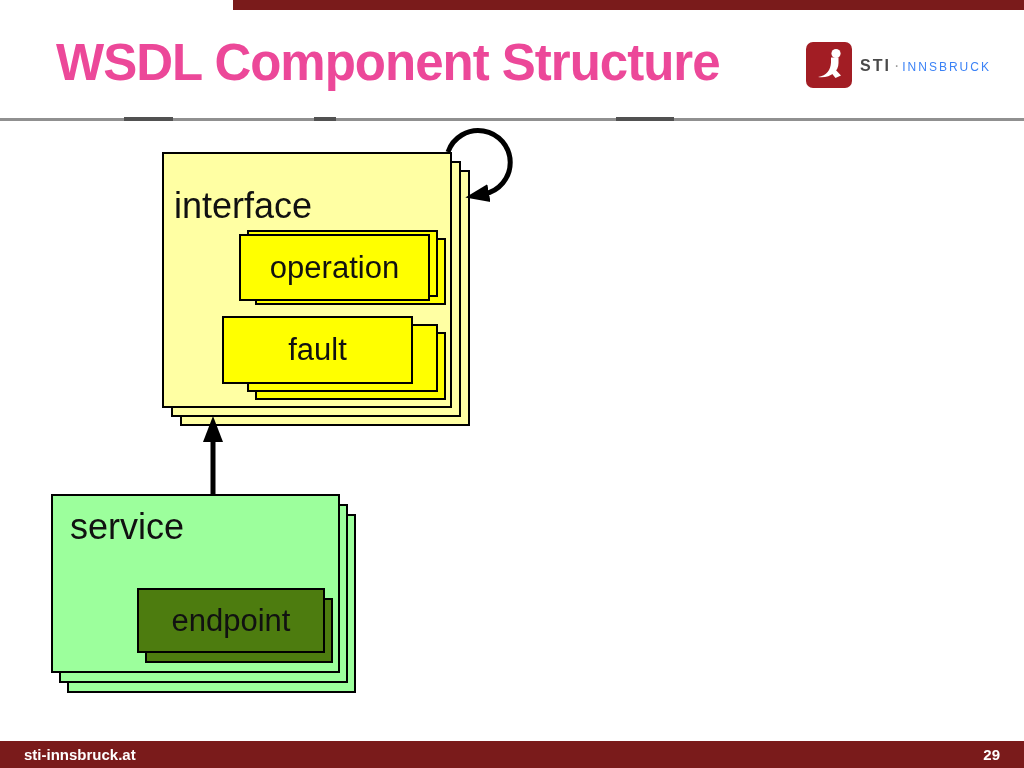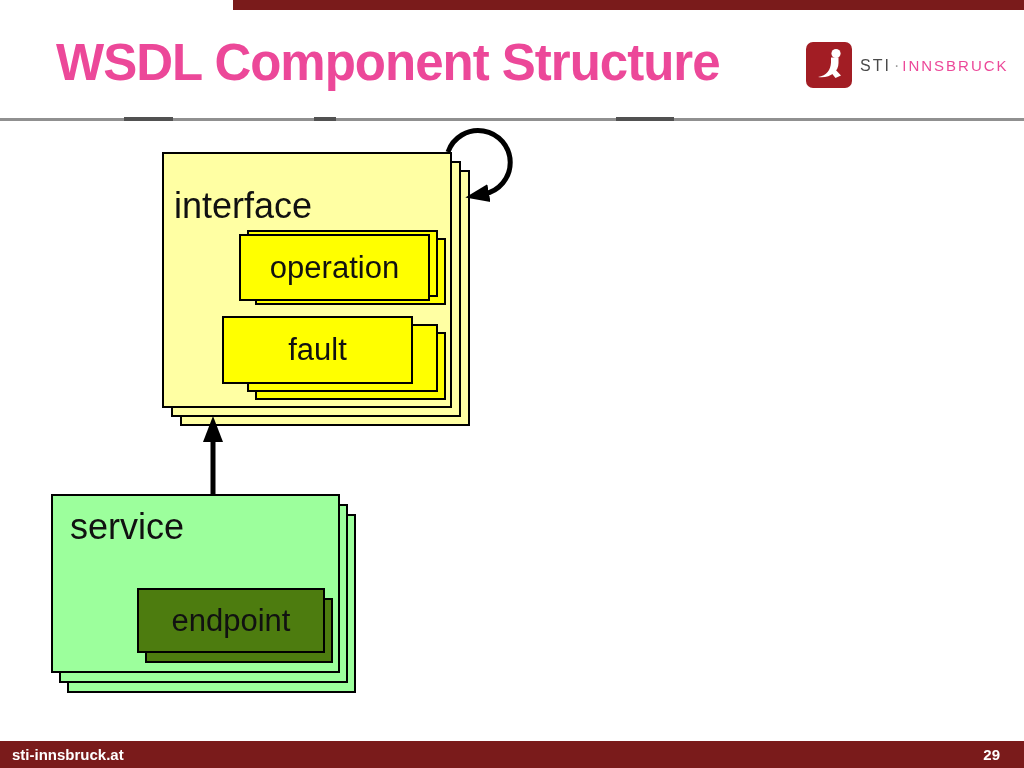--- a/index.html
+++ b/index.html
@@ -24,23 +24,23 @@
   }
   .logo { position: absolute; left: 806px; top: 42px; width: 214px; height: 46px; }
   .logo-mark {
     position: absolute; left: 0; top: 0; width: 46px; height: 46px;
     background: #a21d24; border-radius: 7px;
   }
   .logo-text {
     position: absolute; left: 54px; top: 15px; white-space: nowrap;
     font-size: 16px;
   }
-  .logo-org { font-weight: normal; color: #4a4a4a; letter-spacing: 2px; margin-top: 32px; }
+  .logo-org { font-weight: bold; color: #4a4a4a; letter-spacing: 2px; margin-top: 32px; }
   .logo-sep { color: #9a9a9a; padding: 0 3px; }
-  .logo-loc { color: #ec4899; letter-spacing: 2px; font-size: 15px; }
+  .logo-loc { color: #3b82f6; letter-spacing: 2px; font-size: 12px; }
 
   .divider {
     position: absolute; left: 0; top: 118px; width: 1024px; height: 3px;
     background: #909090;
   }
   .divider-dark { position: absolute; top: 117px; height: 4px; background: #515151; }
   .dd1 { left: 124px; width: 49px; }
   .dd2 { left: 314px; width: 22px; }
   .dd3 { left: 616px; width: 58px; }
 
@@ -87,21 +87,21 @@
   .ep-f  { left: 137px; top: 588px; width: 188px; height: 65px; }
 
   .arrow-svg { position: absolute; }
 
   
   .footer {
     position: absolute; left: 0; top: 741px; width: 1024px; height: 27px;
     background: #7a1b1b; color: #ffffff;
     display: flex; align-items: center; justify-content: space-between;
     font-size: 15px; font-weight: bold;
-    padding: 0 24px 0 12px;
+    padding: 0 24px 0 24px;
   }
 </style>
 </head>
 <body>
 
 <div class="top-accent"></div>
 <h1 class="slide-title">WSDL Component Structure</h1>
 
 <div class="logo">
   <div class="logo-mark">

